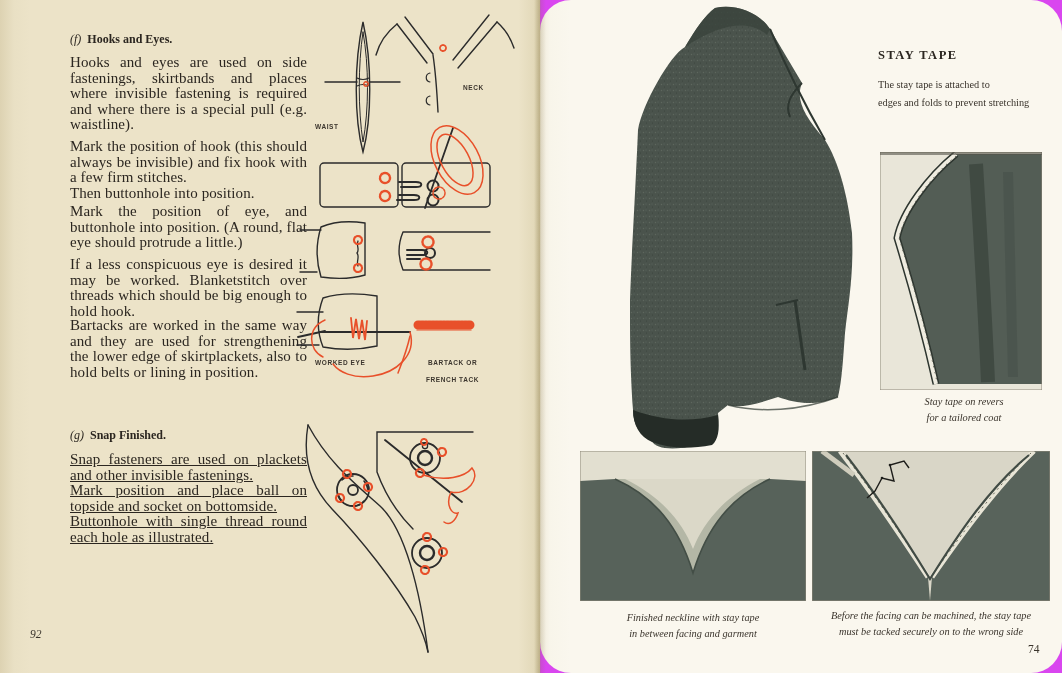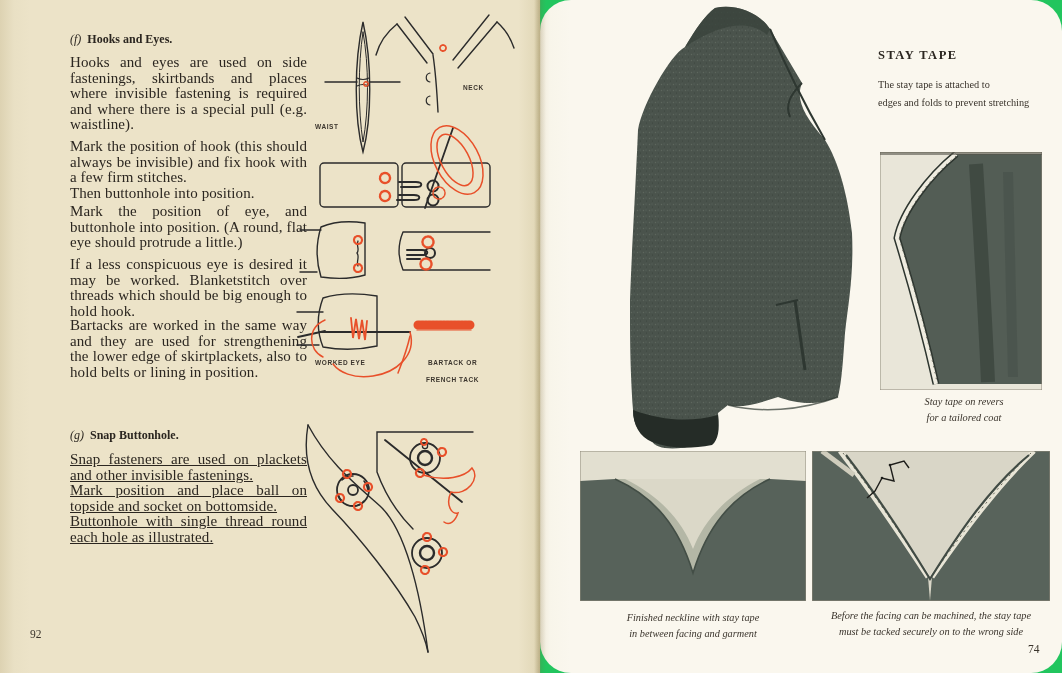--- a/index.html
+++ b/index.html
@@ -1,17 +1,17 @@
 <!DOCTYPE html>
 <html><head>
 <meta charset="utf-8">
 <style>
   html,body{margin:0;padding:0;background:#888;}
   #spread{position:relative;width:1062px;height:673px;overflow:hidden;
-          font-family:"Liberation Serif",serif;color:#2b2620;background:#22c55e;}
+          font-family:"Liberation Serif",serif;color:#2b2620;background:#d946ef;}
   
   #left-page{position:absolute;left:0;top:0;width:540px;height:673px;
     background:linear-gradient(90deg,#ddd2b2 0,#e9e0c4 14px,#ece3c8 30px,#ece3c8 96%,#dfd5b4 100%);}
   #right-page{position:absolute;left:540px;top:0;width:522px;height:673px;
     background:linear-gradient(90deg,#efe9d8 0,#f8f5ea 10px,#faf7ee 30px,#faf7ee 100%);border-radius:31px;}
   #gutter{position:absolute;left:534px;top:0;width:12px;height:673px;
     background:linear-gradient(90deg,rgba(120,104,60,0) 0,rgba(150,134,85,.45) 45%,rgba(120,104,60,.15) 60%,rgba(120,104,60,0) 100%);}
   
   .tcol{position:absolute;left:70px;width:237px;font-size:15px;line-height:15.6px;
         text-align:justify;letter-spacing:.1px;}
@@ -41,29 +41,29 @@
 
     <div class="tcol" style="top:139px;">
       <div>Mark the position of hook (this should always be invisible) and fix hook with a few firm stitches.</div>
       <div style="text-align:left;">Then buttonhole into position.</div>
     </div>
     <div class="tcol" style="top:204px;">Mark the position of eye, and buttonhole into position. (A round, flat eye should protrude a little.)</div>
     <div class="tcol" style="top:318px;">Bartacks are worked in the same way and they are used for strengthening the lower edge of skirtplackets, also to hold belts or lining in position.</div>
     <div class="tcol" style="top:257px;">If a less conspicuous eye is desired it may be worked.  Blanketstitch over threads which should be big enough to hold hook.</div>
 
     <div class="heading" style="top:428px;">
-      <span class="pfx">(g)</span><span>Snap Buttonhole.</span>
+      <span class="pfx">(g)</span><span>Snap Finished.</span>
     </div>
     <div class="tcol" style="top:452px;text-align:left;text-decoration:underline;">
       <div style="text-align:justify;">Snap fasteners are used on plackets and other invisible fastenings.</div>
       <div style="text-align:justify;">Mark position and place ball on topside and socket on bottomside.</div>
       <div style="text-align:justify;">Buttonhole with single thread round each hole as illustrated.</div>
     </div>
 
-    <div class="pageno" style="left:30px;top:628px;">92</div>
+    <div class="pageno" style="left:30px;top:628px;font-style:italic;">92</div>
 
     <span class="figlabel" style="left:315px;top:123px;">WAIST</span>
     <span class="figlabel" style="left:463px;top:84px;">NECK</span>
     <span class="figlabel" style="left:315px;top:359px;">WORKED EYE</span>
     <span class="figlabel" style="left:428px;top:359px;">BARTACK OR</span>
     <span class="figlabel" style="left:426px;top:376px;">FRENCH TACK</span>
 
     <svg style="left:295px;top:10px;" width="240" height="655" viewBox="0 0 240 655">
       <g stroke="#2b2b2b" stroke-width="1.4" fill="none" stroke-linecap="round">
 

